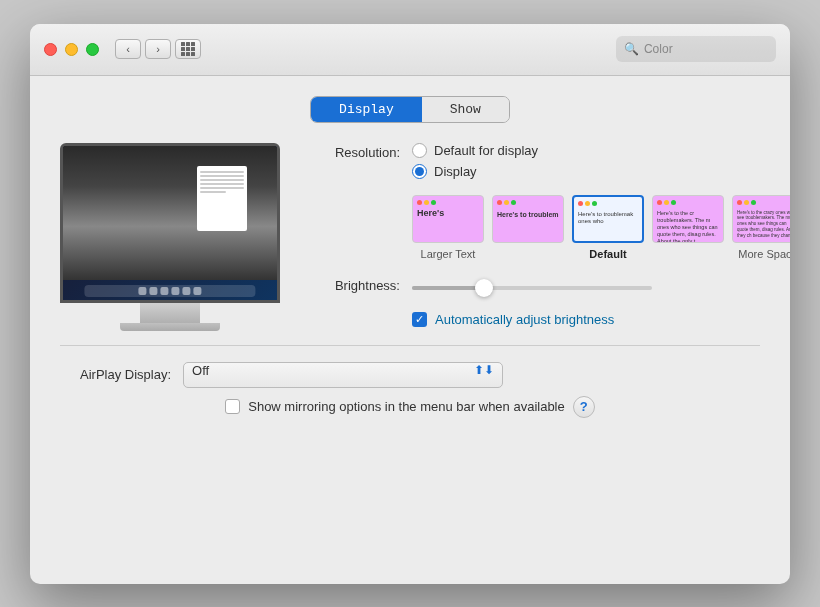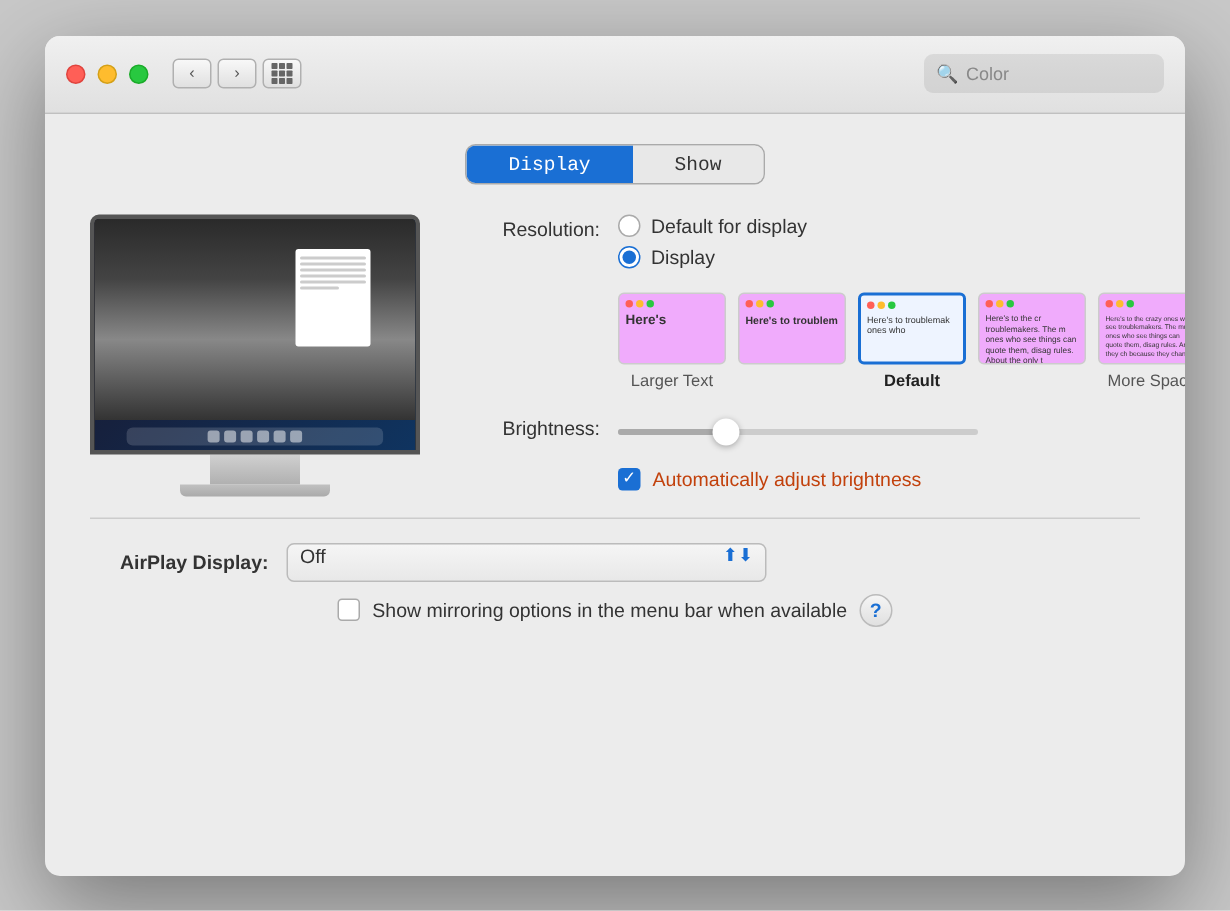--- a/index.html
+++ b/index.html
@@ -411,36 +411,36 @@
       cursor: pointer;
       flex-shrink: 0;
     }
     .checkmark {
       color: white;
       font-size: 11px;
       line-height: 1;
     }
     .auto-brightness-text {
       font-size: 13px;
-      color: #c2410c;
+      color: #0369a1;
     }
     .divider {
       height: 1px;
       background: #ccc;
       margin: 16px 0;
     }
     .airplay-row {
       display: flex;
       align-items: center;
       gap: 12px;
       padding: 0 10px;
     }
     .airplay-label {
       font-size: 13px;
-      font-weight: 700;
+      font-weight: 400;
       color: #333;
     }
     .airplay-select {
       flex: 1;
       max-width: 320px;
       height: 26px;
       background: linear-gradient(to bottom, #f5f5f5, #e8e8e8);
       border: 1px solid #bbb;
       border-radius: 5px;
       display: flex;

